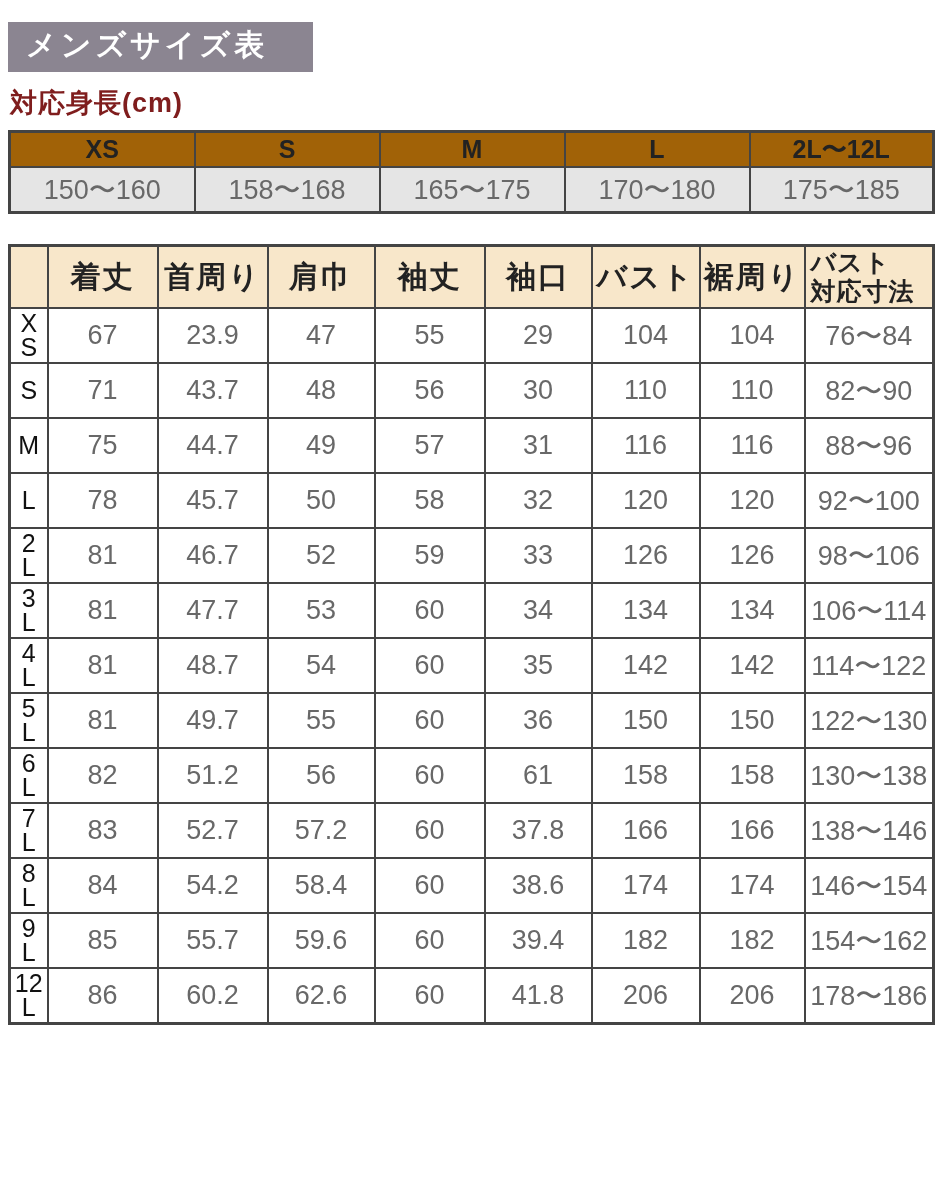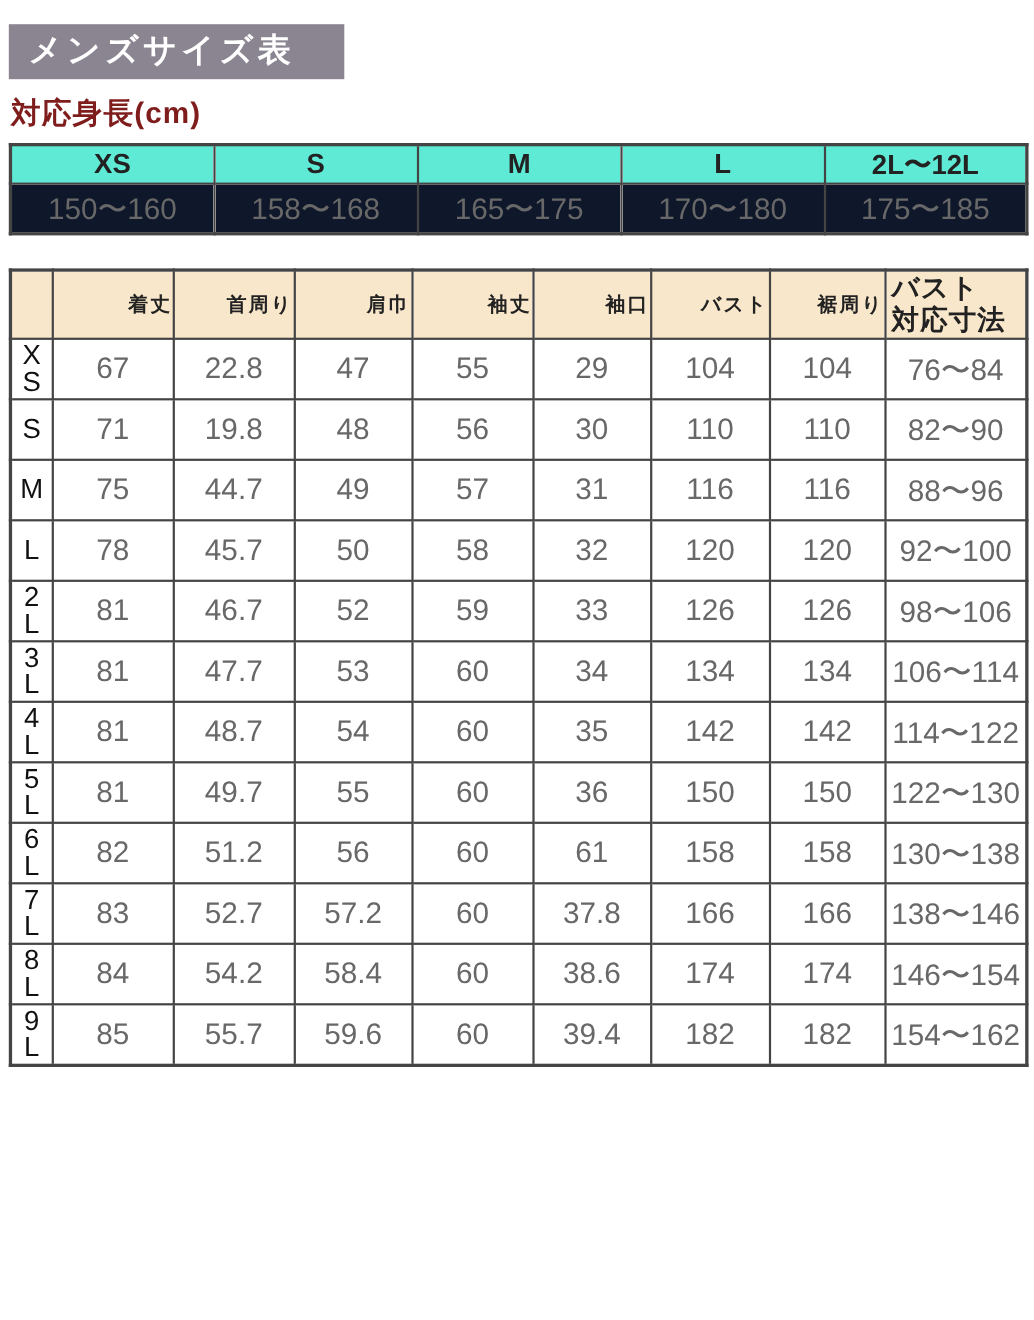--- a/index.html
+++ b/index.html
@@ -43,45 +43,44 @@
   }
   td, th {
     border: 2px solid #444444;
     text-align: center;
     vertical-align: middle;
     overflow: hidden;
     padding: 0;
   }
   
   .height-table th {
-    background: #5eead4;
+    background: #a16207;
     height: 31px;
     font-size: 25px;
     font-weight: bold;
     color: #222222;
   }
   .height-table td {
     height: 43px;
     font-size: 27px;
     font-weight: normal;
     color: #686868;
-    background: #0f172a;
+    background: #e5e5e5;
   }
   
   .main-table {
     margin-top: 30px;
   }
   .main-table th.col-header {
     background: #f8e7ca;
     height: 60px;
-    font-size: 18px;
+    font-size: 30px;
     font-weight: bold;
     color: #222222;
     letter-spacing: 2px;
-    text-align: right;
   }
   .main-table th.bust-header {
     text-align: left;
     padding-left: 5px;
     font-size: 25px;
     letter-spacing: 1px;
     line-height: 1.15;
   }
   .main-table td.size-cell {
     background: #ffffff;
@@ -166,34 +165,34 @@
           </th>
         </tr>
     </thead>
     <tbody>
         <tr>
           <td class="size-cell">
             <div>X</div>
             <div>S</div>
           </td>
           <td class="value-cell">67</td>
-          <td class="value-cell">22.8</td>
+          <td class="value-cell">23.9</td>
           <td class="value-cell">47</td>
           <td class="value-cell">55</td>
           <td class="value-cell">29</td>
           <td class="value-cell">104</td>
           <td class="value-cell">104</td>
           <td class="value-cell range-cell">76〜84</td>
         </tr>
         <tr>
           <td class="size-cell">
             <div>S</div>
           </td>
           <td class="value-cell">71</td>
-          <td class="value-cell">19.8</td>
+          <td class="value-cell">43.7</td>
           <td class="value-cell">48</td>
           <td class="value-cell">56</td>
           <td class="value-cell">30</td>
           <td class="value-cell">110</td>
           <td class="value-cell">110</td>
           <td class="value-cell range-cell">82〜90</td>
         </tr>
         <tr>
           <td class="size-cell">
             <div>M</div>
@@ -325,16 +324,30 @@
           </td>
           <td class="value-cell">85</td>
           <td class="value-cell">55.7</td>
           <td class="value-cell">59.6</td>
           <td class="value-cell">60</td>
           <td class="value-cell">39.4</td>
           <td class="value-cell">182</td>
           <td class="value-cell">182</td>
           <td class="value-cell range-cell">154〜162</td>
         </tr>
+        <tr>
+          <td class="size-cell">
+            <div>12</div>
+            <div>L</div>
+          </td>
+          <td class="value-cell">86</td>
+          <td class="value-cell">60.2</td>
+          <td class="value-cell">62.6</td>
+          <td class="value-cell">60</td>
+          <td class="value-cell">41.8</td>
+          <td class="value-cell">206</td>
+          <td class="value-cell">206</td>
+          <td class="value-cell range-cell">178〜186</td>
+        </tr>
       </tbody>
   </table>
 
 </div>
 
 </body></html>

